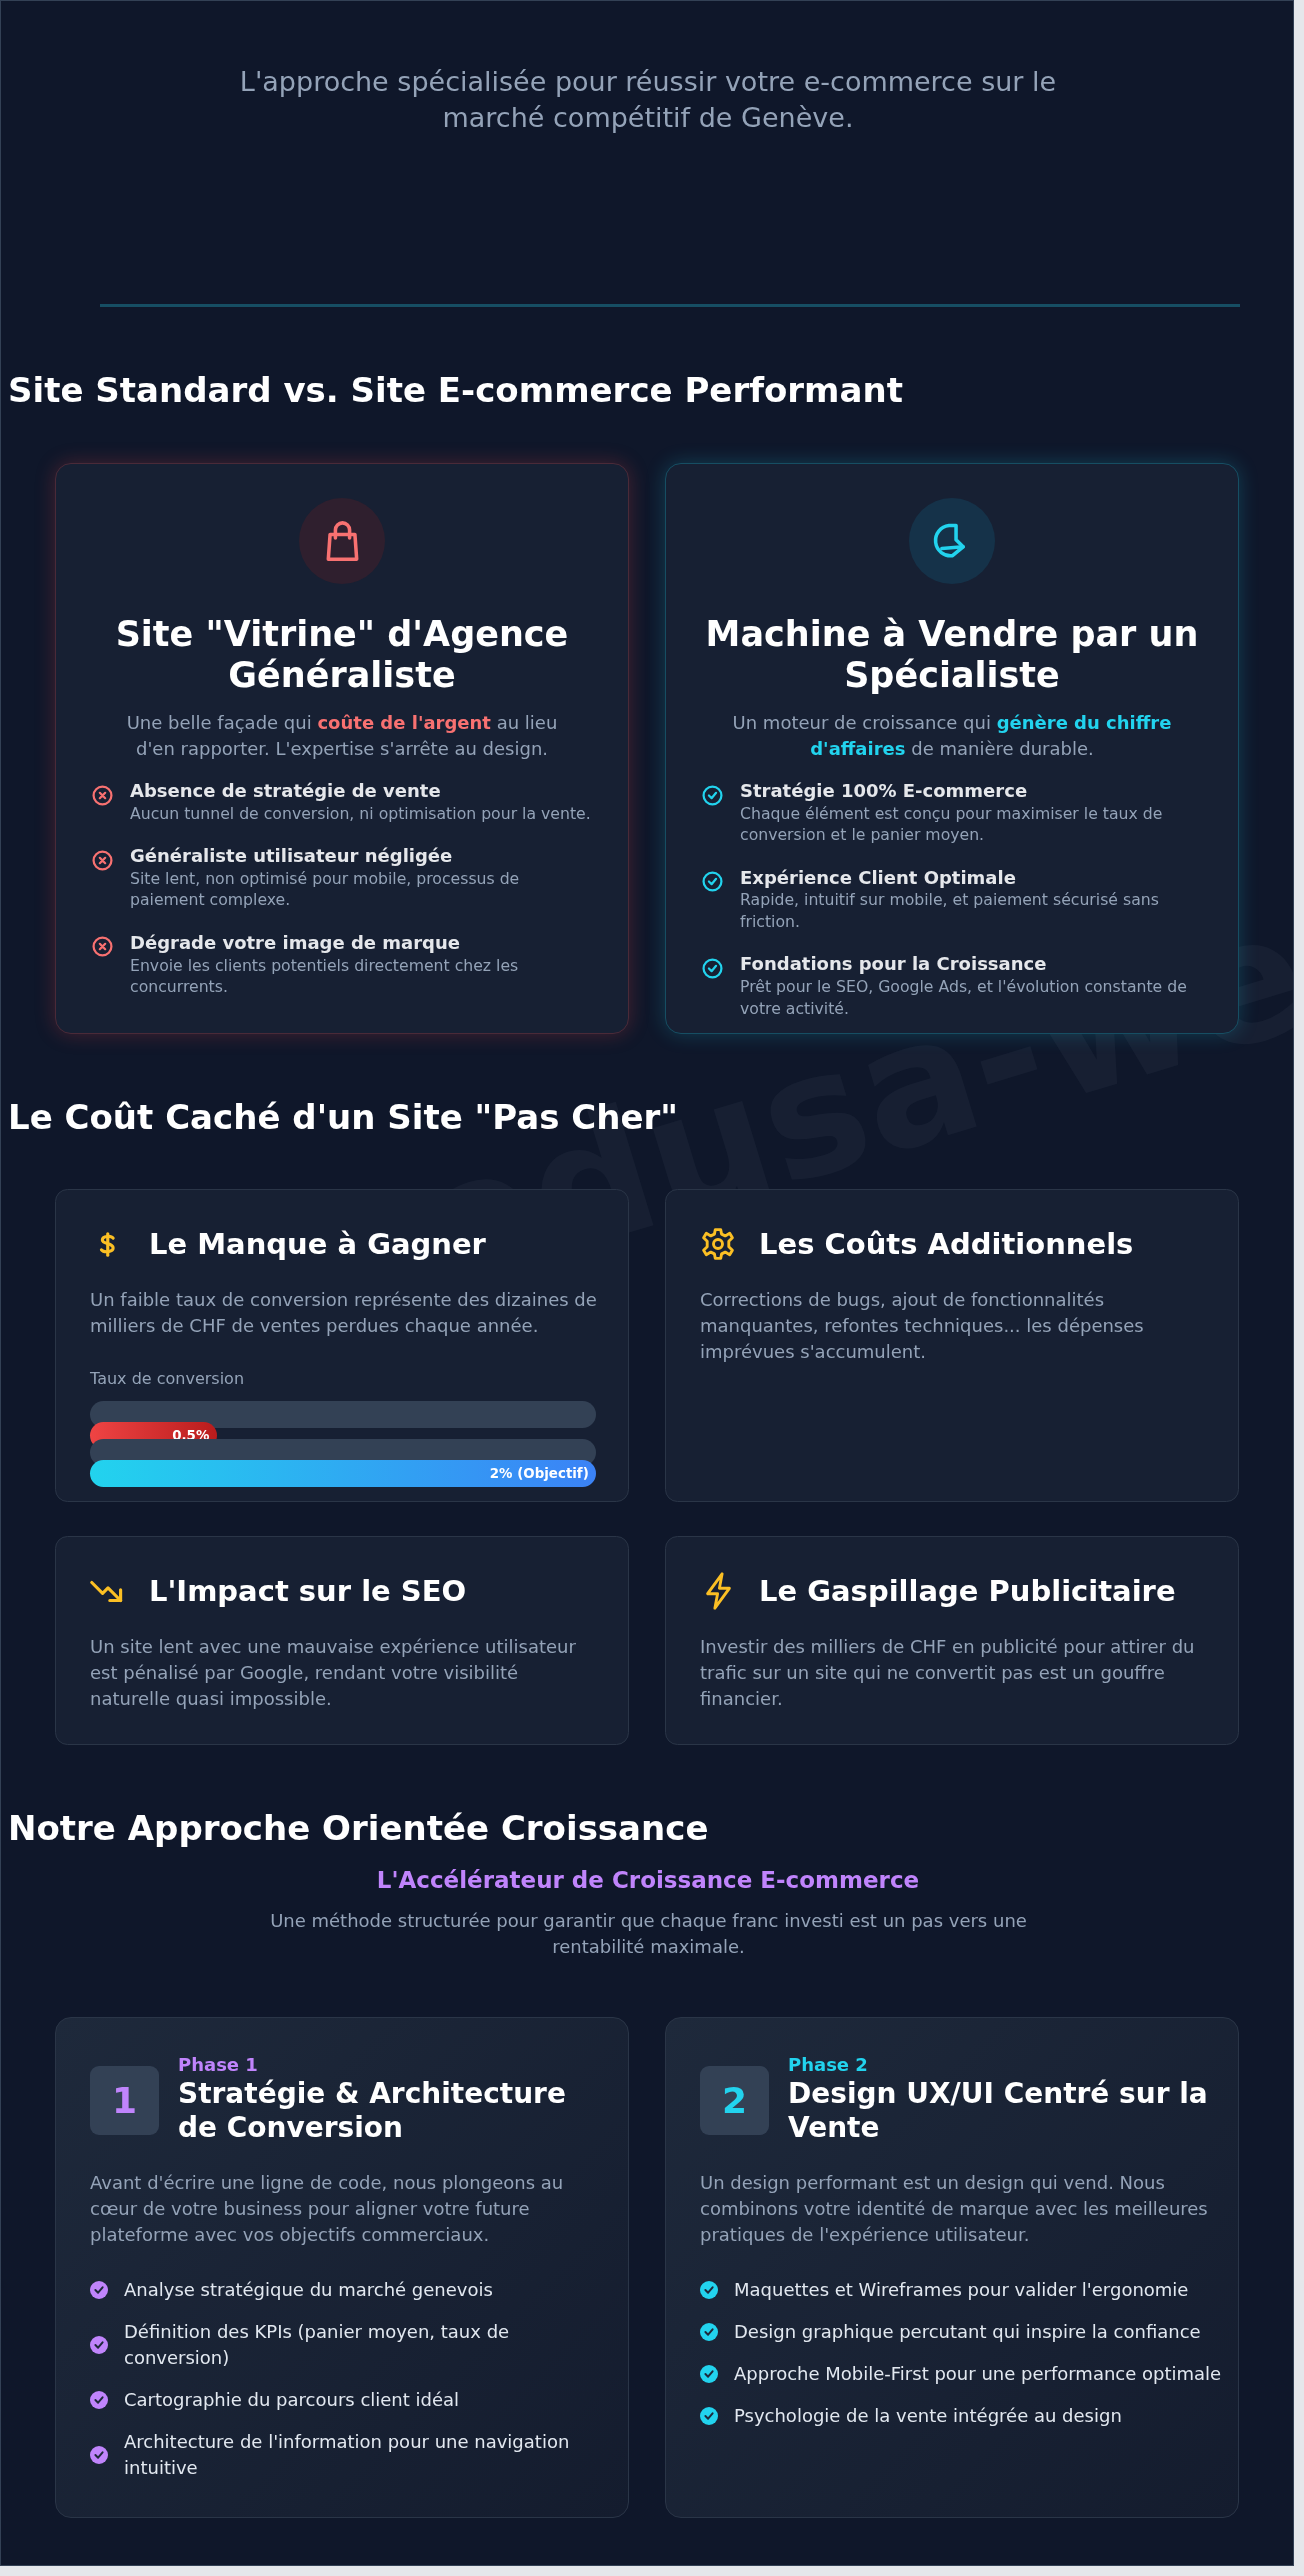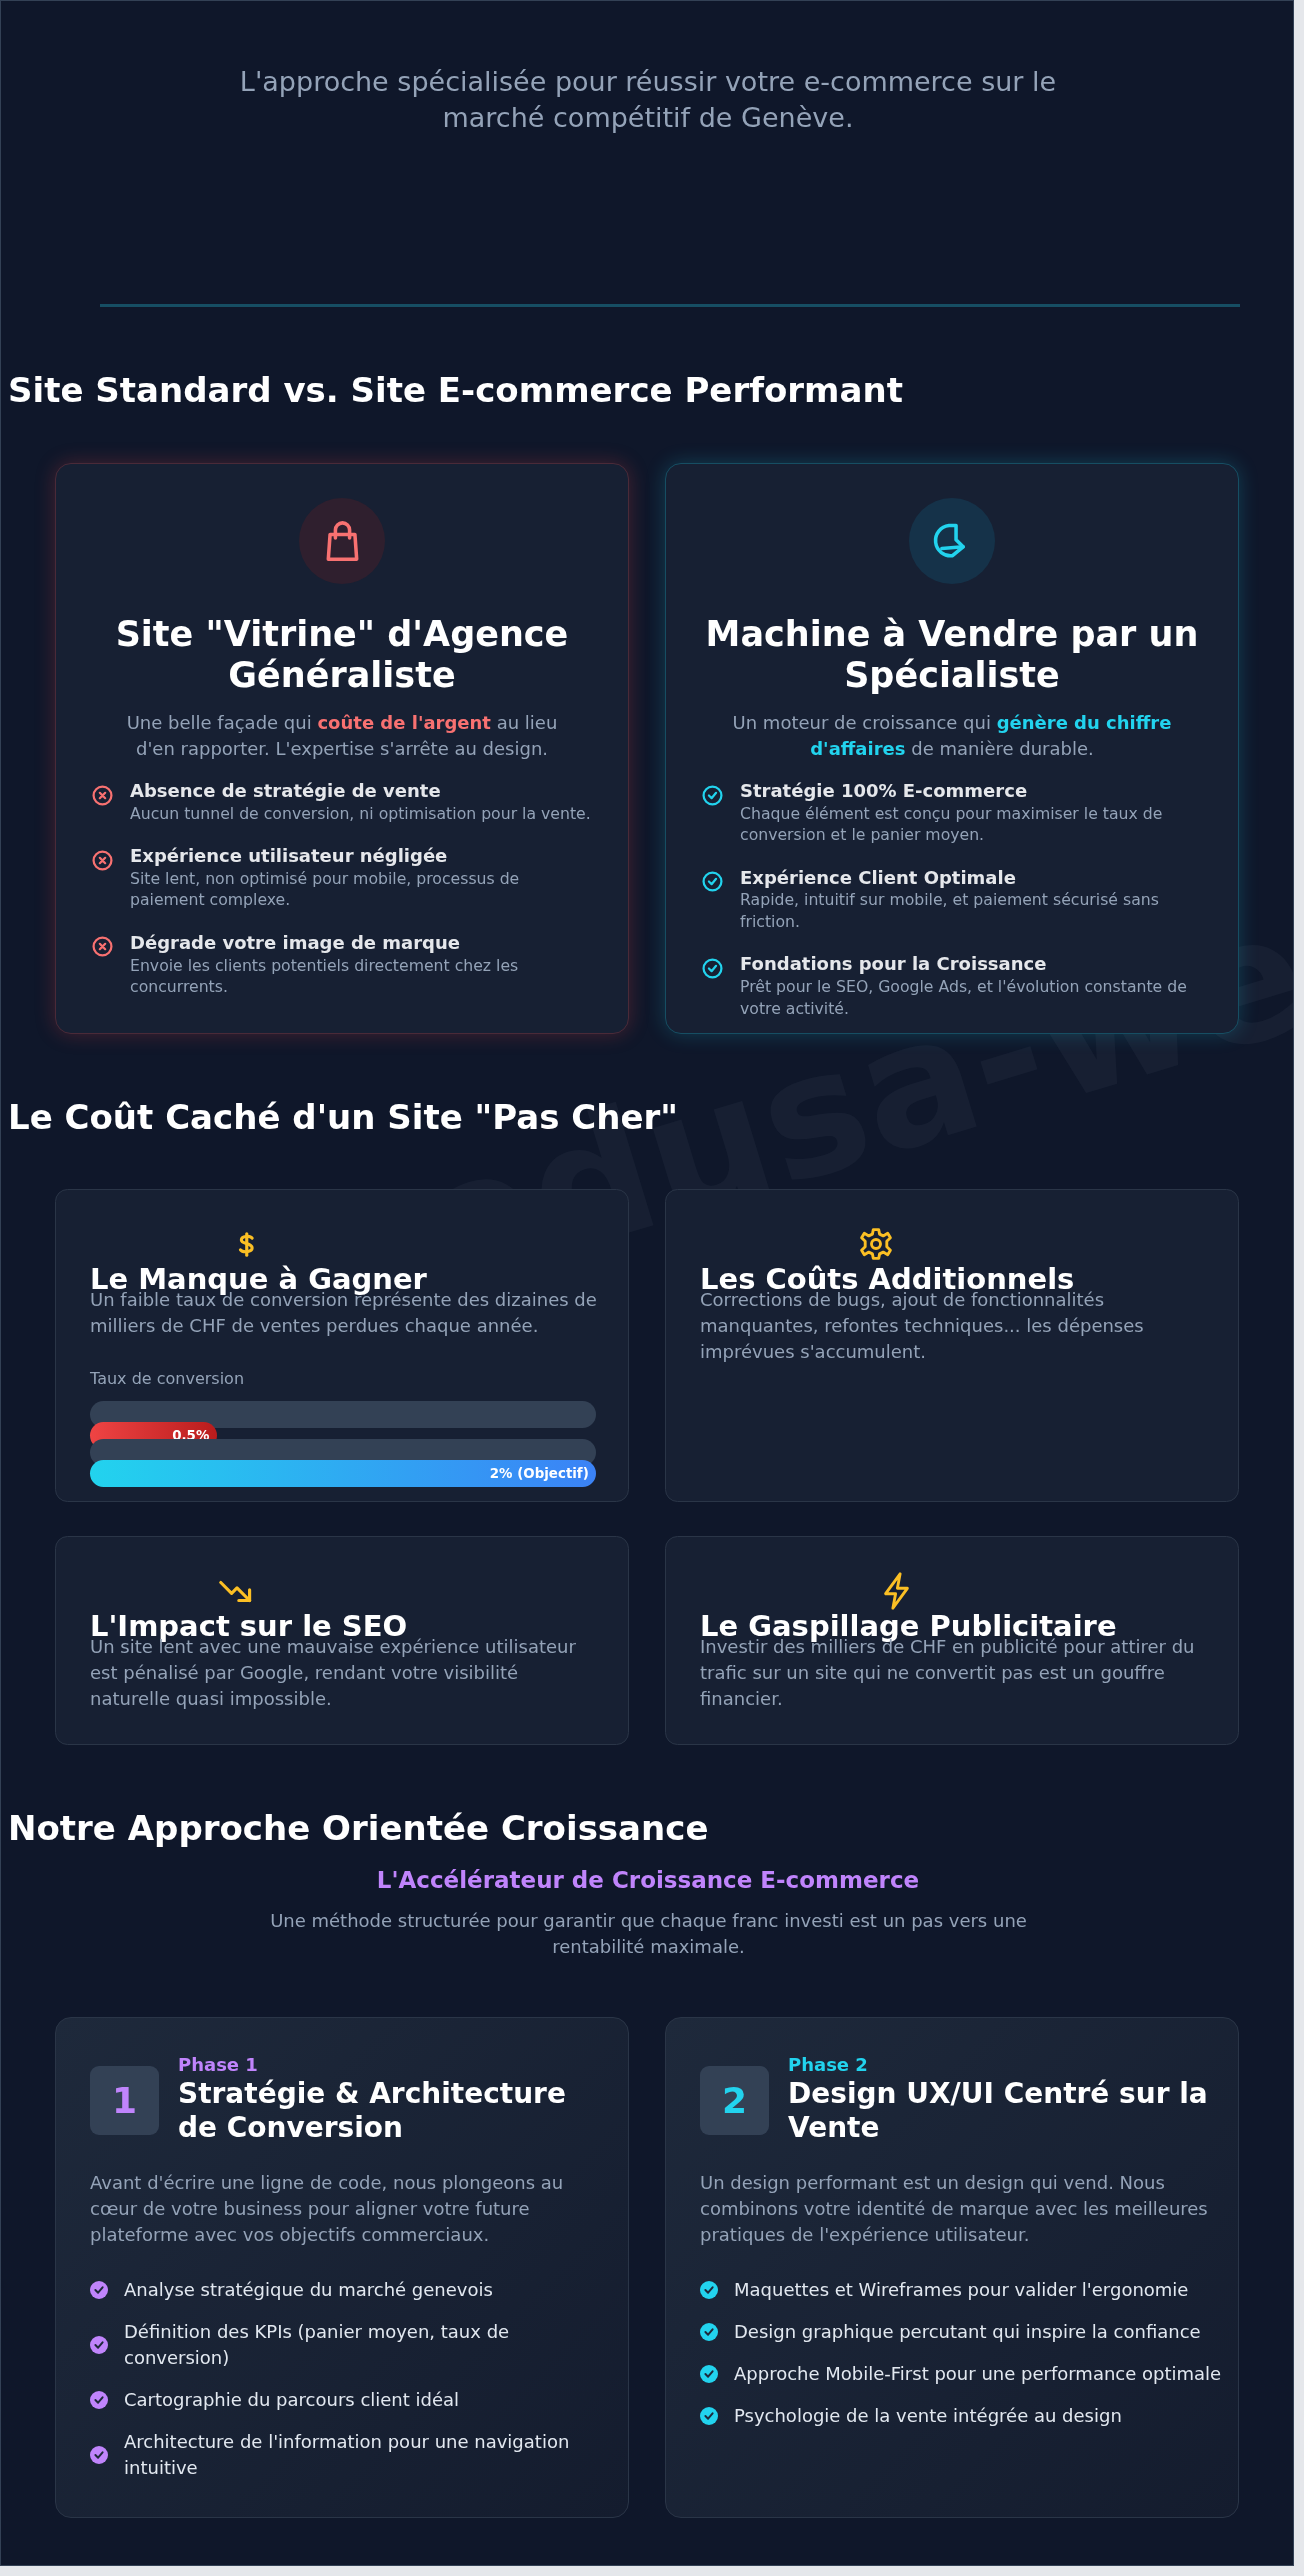--- a/index.html
+++ b/index.html
@@ -70,21 +70,21 @@
     .cmp-list { position: absolute; left: 34px; top: 315px; right: 31px; text-align: left; list-style: none; }
     .cmp-list li { display: flex; align-items: flex-start; margin-bottom: 19.7px; }
     .cmp-list .ico { width: 25px; height: 25px; margin-top: 3.6px; margin-right: 15px; flex: none; }
     .cmp-list .t { font-size: 18px; font-weight: bold; color: #e5e7eb; line-height: 23px; }
     .cmp-list .d { font-size: 15.7px; color: #94a3b8; line-height: 21.5px; margin-top: 0.9px; }
 
     .cost-card {
       position: absolute; width: 574px; background: #172033;
       border: 1.8px solid #2a3547; border-radius: 12.5px;
     }
-    .cost-card .head { position: absolute; left: 34px; top: 36px; display: flex; align-items: center; flex-direction: column; }
+    .cost-card .head { position: absolute; left: 34px; top: 36px; display: flex; align-items: center; }
     .cost-card .head .ico { width: 36px; height: 36px; margin-right: 23px; display: flex; align-items: center; justify-content: center; }
     .cost-card .head h4 { font-size: 29px; font-weight: bold; color: #ffffff; }
     .cost-card .body { position: absolute; left: 34px; top: 97px; width: 510px; font-size: 18px; line-height: 26px; color: #94a3b8; }
     .conv-label { position: absolute; left: 34px; top: 179px; font-size: 16px; color: #94a3b8; }
     .bar { position: absolute; left: 34px; width: 506px; height: 27px; border-radius: 13.4px; background: #334155; }
     .bar .fill { height: 27px; border-radius: 13.4px; display: flex; align-items: center; justify-content: flex-end; padding-right: 7.2px; font-size: 13.4px; font-weight: bold; color: #ffffff; margin-top: 21px; }
     .bar.red .fill { background: linear-gradient(90deg, #ef4444, #b91c1c); }
     .bar.blue .fill { background: linear-gradient(90deg, #22d3ee, #3b82f6); }
 
     .approach-sub { position: absolute; left: 0; width: 1294px; text-align: center; }
@@ -138,21 +138,21 @@
             <div class="t">Absence de stratégie de vente</div>
             <div class="d">Aucun tunnel de conversion, ni optimisation pour la vente.</div>
           </div>
       </li>
       <li>
         <svg class="ico" viewBox="0 0 28 28" fill="none" stroke="#f87171" stroke-width="2.5">
             <circle cx="14" cy="14" r="10"></circle>
             <path d="M11 11 L17 17 M17 11 L11 17" stroke-linecap="round"></path>
           </svg>
         <div>
-            <div class="t">Expérience utilisateur négligée</div>
+            <div class="t">Généraliste utilisateur négligée</div>
             <div class="d">Site lent, non optimisé pour mobile, processus de paiement complexe.</div>
           </div>
       </li>
       <li>
         <svg class="ico" viewBox="0 0 28 28" fill="none" stroke="#f87171" stroke-width="2.5">
             <circle cx="14" cy="14" r="10"></circle>
             <path d="M11 11 L17 17 M17 11 L11 17" stroke-linecap="round"></path>
           </svg>
         <div>
             <div class="t">Dégrade votre image de marque</div>

